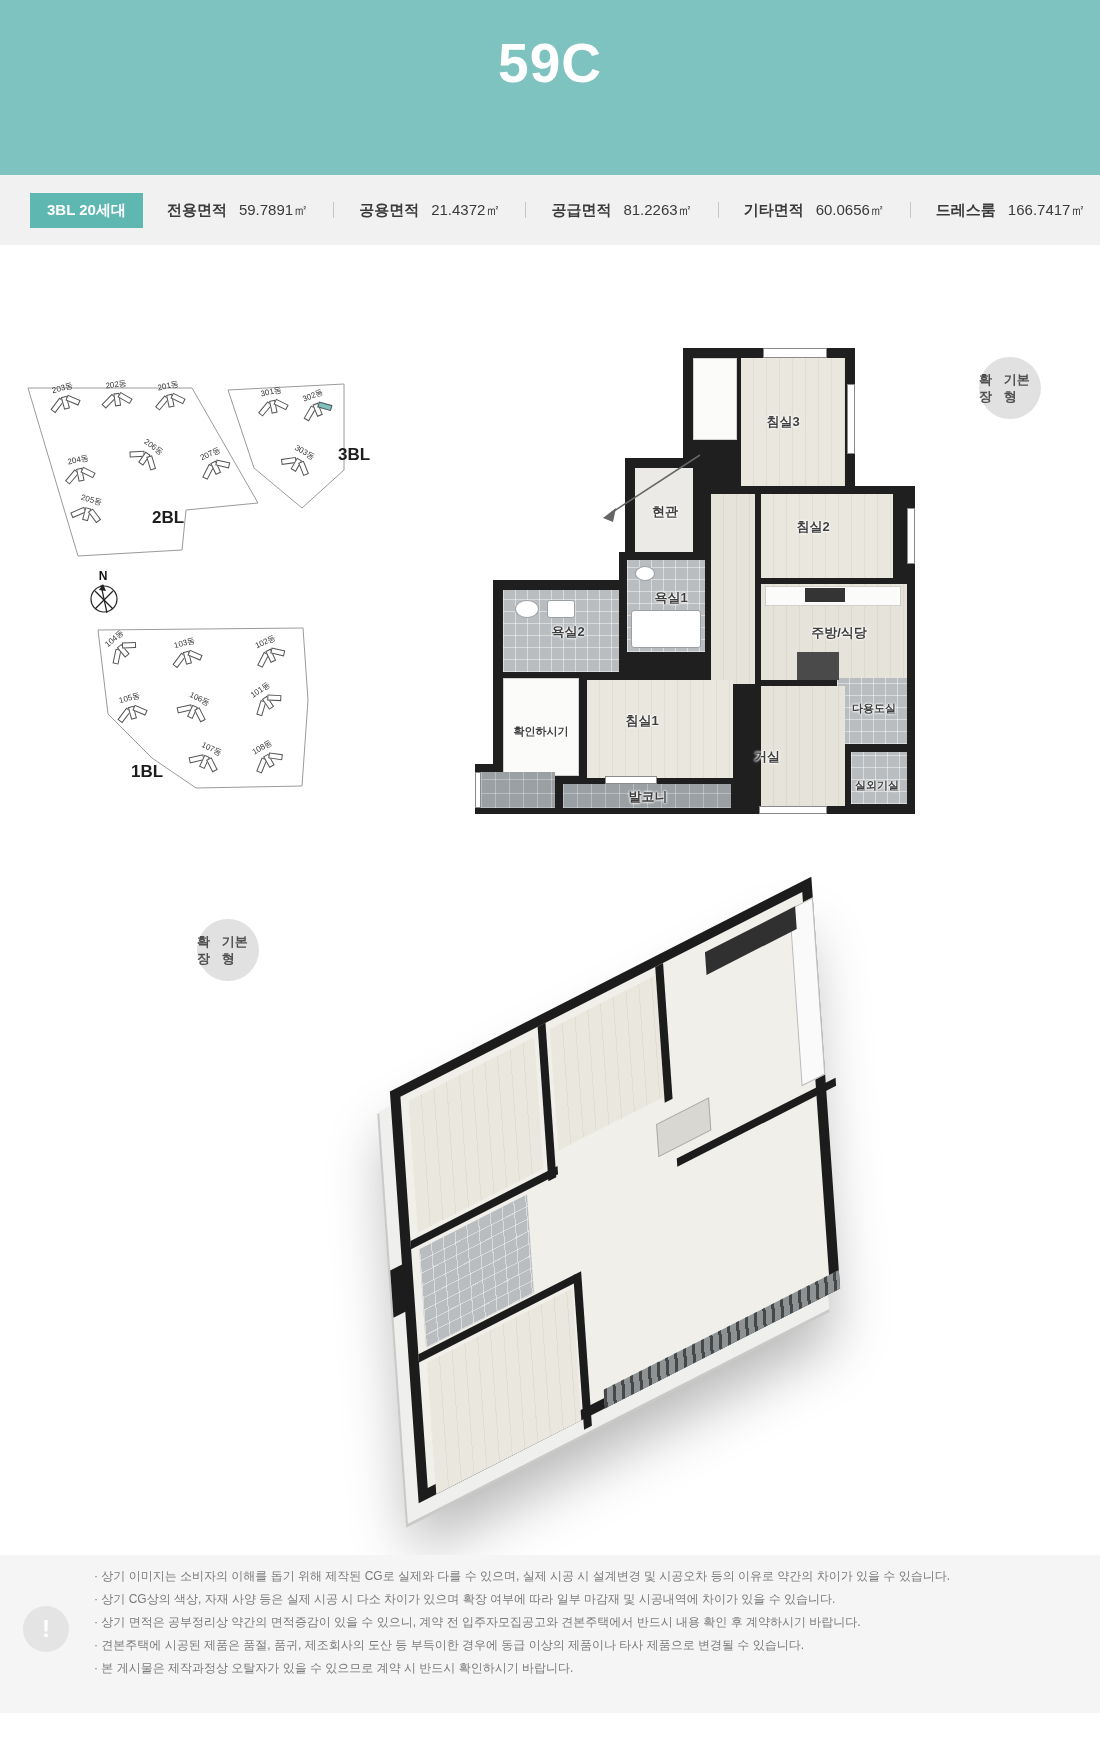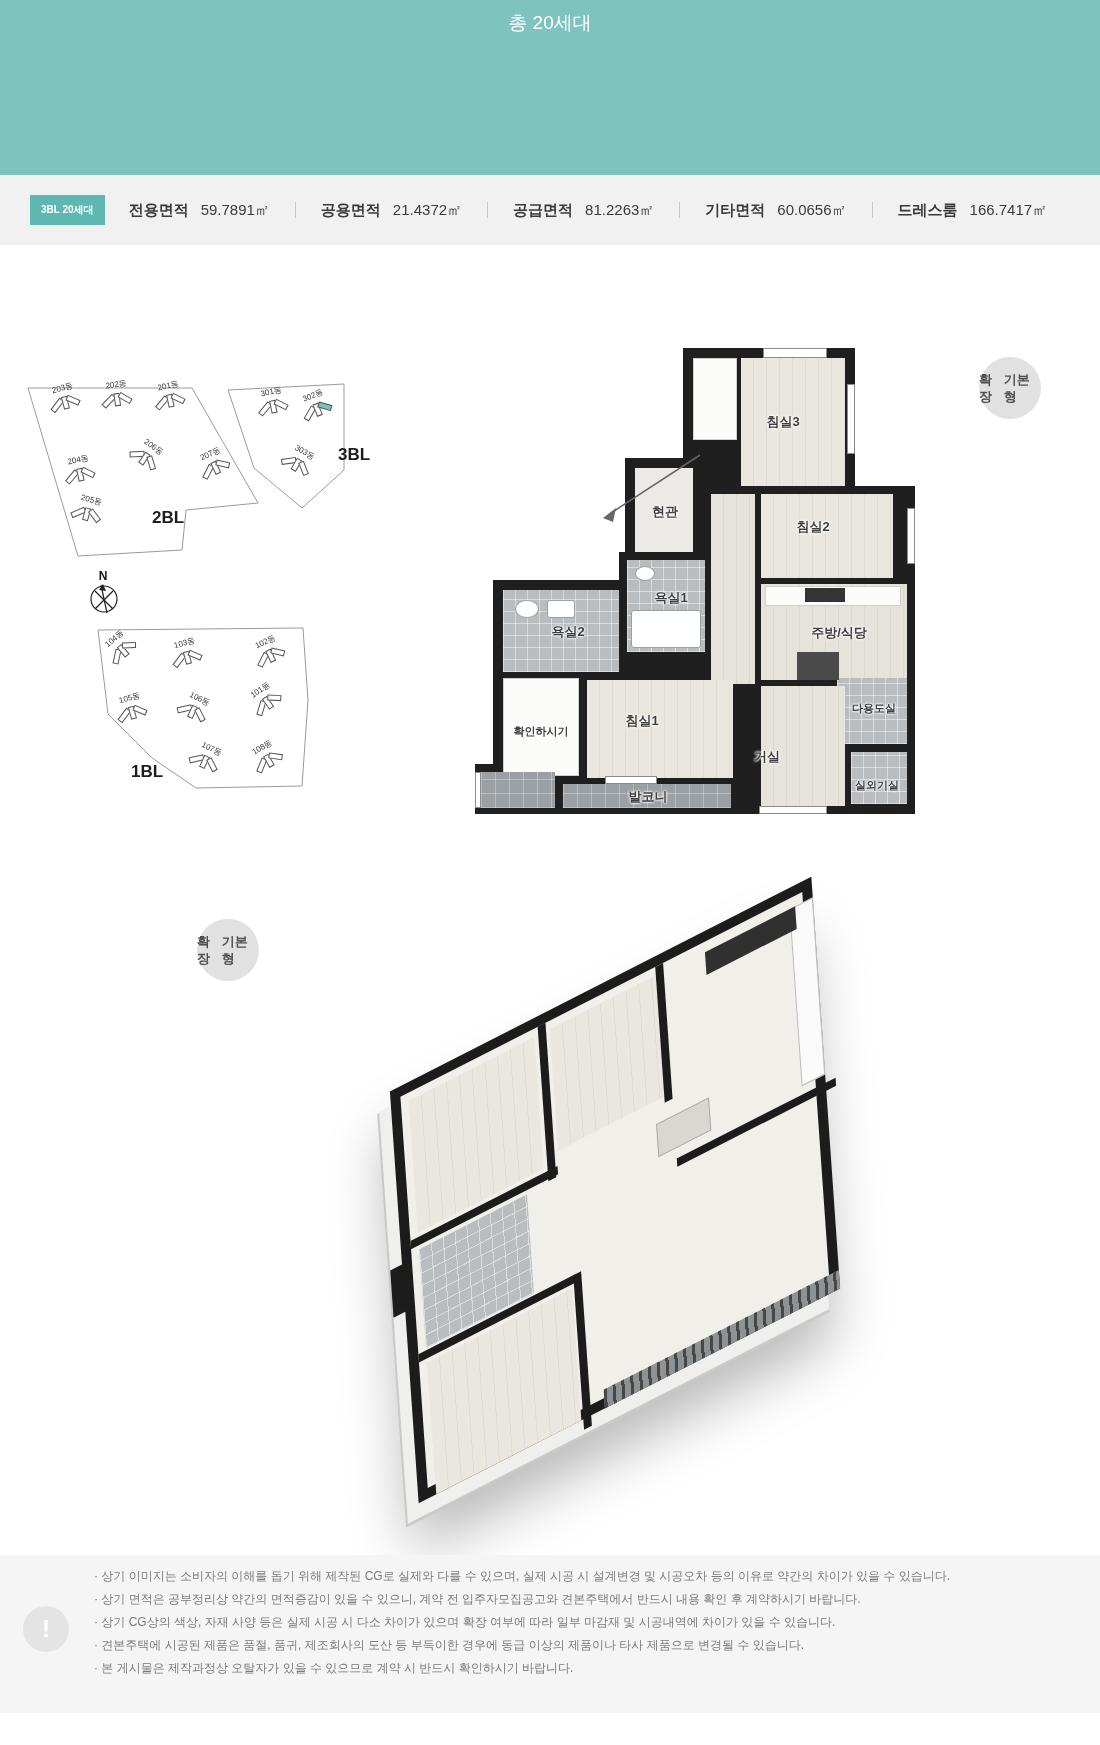--- a/index.html
+++ b/index.html
@@ -11,21 +11,21 @@
   body{font-family:"Liberation Sans","DejaVu Sans",sans-serif;width:1100px;height:1745px;position:relative;overflow:hidden}
   #page{position:absolute;left:0;top:0;width:1100px;height:1745px;background:#fff}
 
   
   #header{position:absolute;left:0;top:0;width:1100px;height:175px;background:var(--teal);color:#fff;text-align:center}
   #header .big{margin:0;padding-top:36px;font-size:55px;font-weight:700;letter-spacing:1px;line-height:1}
   #header .sub{margin:10px 0 0 0;font-size:19px;font-weight:400}
 
   
   #summary{position:absolute;left:0;top:175px;width:1100px;height:70px;background:var(--band_gray);display:flex;align-items:center;padding-left:30px}
-  .s-badge{background:var(--badge_teal);color:#fff;font-size:10px;font-weight:600;padding:8px 11px;margin-right:24px;white-space:nowrap}
+  .s-badge{background:var(--badge_teal);color:#fff;font-size:15px;font-weight:600;padding:8px 17px;margin-right:24px;white-space:nowrap}
   .s-item{display:flex;align-items:baseline;white-space:nowrap;font-size:15px}
   .s-label{font-weight:700;color:#3a3a3a;margin-right:12px}
   .s-value{color:#3a3a3a}
   .s-div{width:1px;height:16px;background:#c6c6c6;margin:0 25px;align-self:center}
 
   
   #site-svg{position:absolute;left:0;top:0;width:1100px;height:1745px;pointer-events:none}
   .bl-name{position:absolute;transform:translate(-50%,-50%);font-size:17px;font-weight:700;color:#1d1d1d}
   .compass-n{position:absolute;transform:translate(-50%,-50%);font-size:12px;font-weight:700;color:#111}
   .bldg{position:absolute;width:34px;height:30px}
@@ -69,21 +69,21 @@
   .excl{position:absolute;left:23px;top:51px;width:46px;height:46px;border-radius:50%;background:#e4e4e4;color:#fff;font-size:24px;font-weight:700;display:flex;align-items:center;justify-content:center}
   #notes{position:absolute;left:94px;top:10px;margin:0;padding:0;list-style:none}
   #notes li{font-size:12px;line-height:23px;color:#7a7a7a;white-space:nowrap}
 </style>
 </head>
 <body>
 
 <div id="page">
 
   <div id="header">
-    <p class="sub">총 20세대</p>
+    <h1 class="big">59C</h1>
   </div>
 
   <div id="summary">
     <span class="s-badge">3BL 20세대</span>
     <span class="s-item">
       <span class="s-label">전용면적</span>
       <span class="s-value">59.7891㎡</span>
     </span>
     <span class="s-div"></span>
     <span class="s-item">
@@ -324,20 +324,20 @@
 
   <div class="badge-circle" style="left:197px;top:919px">
     <span>확장</span>
     <span>기본형</span>
   </div>
 
   <div id="footer">
     <span class="excl">!</span>
     <ul id="notes">
       <li>· 상기 이미지는 소비자의 이해를 돕기 위해 제작된 CG로 실제와 다를 수 있으며, 실제 시공 시 설계변경 및 시공오차 등의 이유로 약간의 차이가 있을 수 있습니다.</li>
+      <li>· 상기 CG상의 색상, 자재 사양 등은 실제 시공 시 다소 차이가 있으며 확장 여부에 따라 일부 마감재 및 시공내역에 차이가 있을 수 있습니다.</li>
       <li>· 상기 면적은 공부정리상 약간의 면적증감이 있을 수 있으니, 계약 전 입주자모집공고와 견본주택에서 반드시 내용 확인 후 계약하시기 바랍니다.</li>
-      <li>· 상기 CG상의 색상, 자재 사양 등은 실제 시공 시 다소 차이가 있으며 확장 여부에 따라 일부 마감재 및 시공내역에 차이가 있을 수 있습니다.</li>
       <li>· 견본주택에 시공된 제품은 품절, 품귀, 제조회사의 도산 등 부득이한 경우에 동급 이상의 제품이나 타사 제품으로 변경될 수 있습니다.</li>
       <li>· 본 게시물은 제작과정상 오탈자가 있을 수 있으므로 계약 시 반드시 확인하시기 바랍니다.</li>
     </ul>
   </div>
 
 </div>
 
 </body></html>

